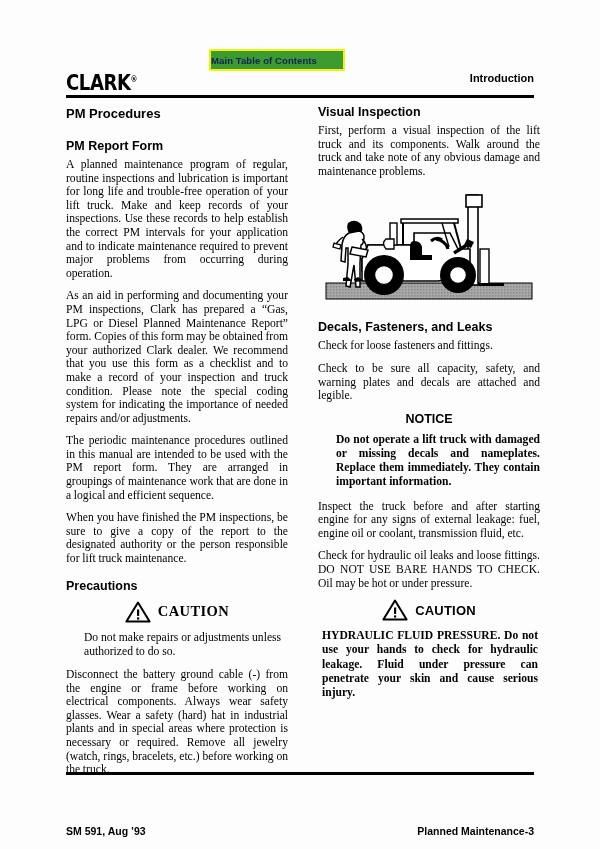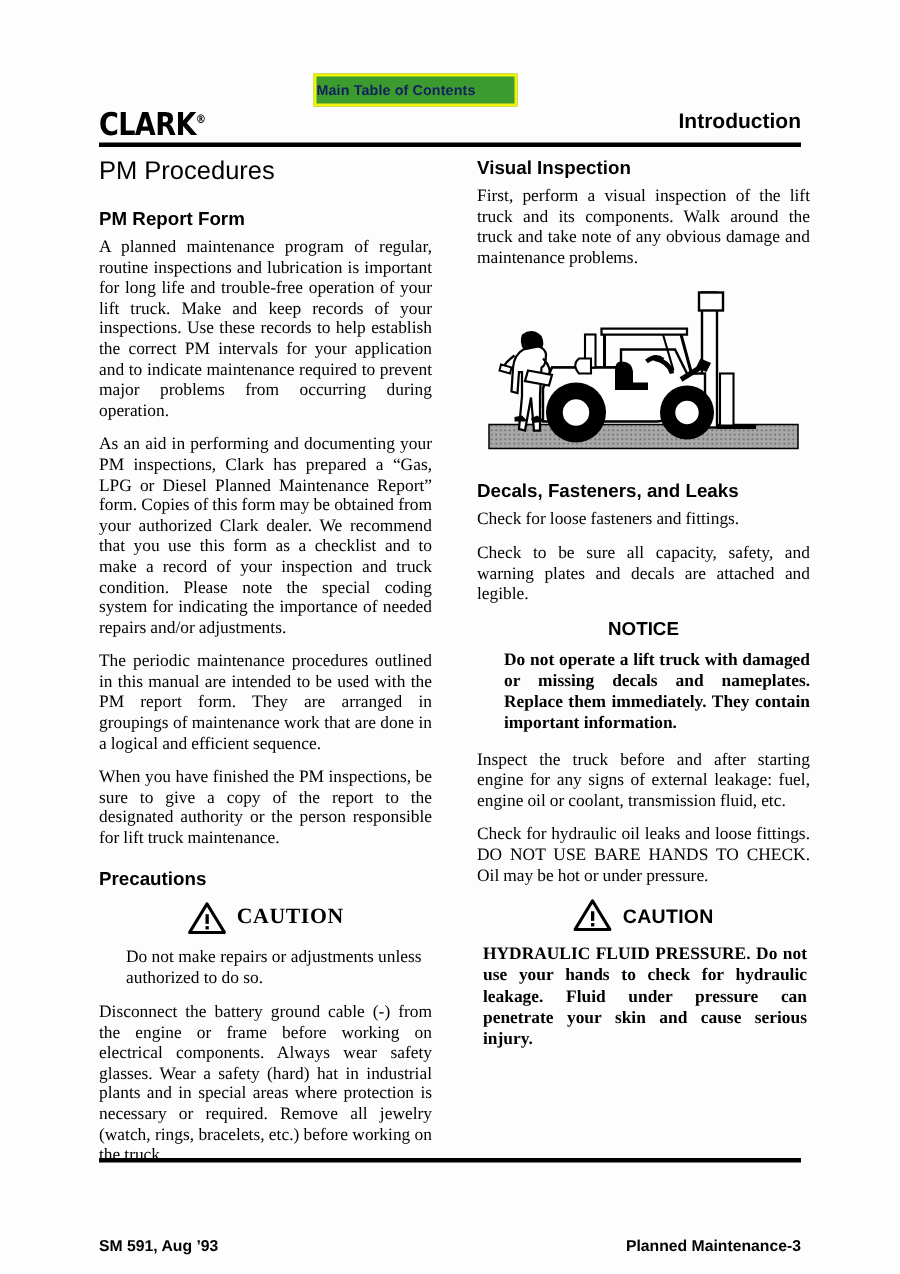--- a/index.html
+++ b/index.html
@@ -72,21 +72,21 @@
     font-size: 8px;
     vertical-align: super;
     font-weight: bold;
   }
   .hdr-title {
     position: absolute;
     right: 0;
     top: 3px;
     font-family: "Liberation Sans", sans-serif;
     font-weight: bold;
-    font-size: 14px;
+    font-size: 11px;
     color: #000;
   }
   .rule-top {
     position: absolute;
     left: 66px;
     top: 95px;
     width: 468px;
     height: 2.5px;
     background: #000;
   }
@@ -95,22 +95,22 @@
   .col {
     position: absolute;
     top: 104px;
     width: 222px;
   }
   .col-left  { left: 66px; }
   .col-right { left: 318px; }
 
   h1.sec {
     font-family: "Liberation Sans", sans-serif;
-    font-weight: normal;
-    font-size: 17px;
+    font-weight: bold;
+    font-size: 13px;
     margin: 0 0 3px 0;
     line-height: 20px;
   }
   h2.sub {
     font-family: "Liberation Sans", sans-serif;
     font-weight: bold;
     font-size: 12.5px;
     margin: 14px 0 4px 0;
     line-height: 16px;
   }

